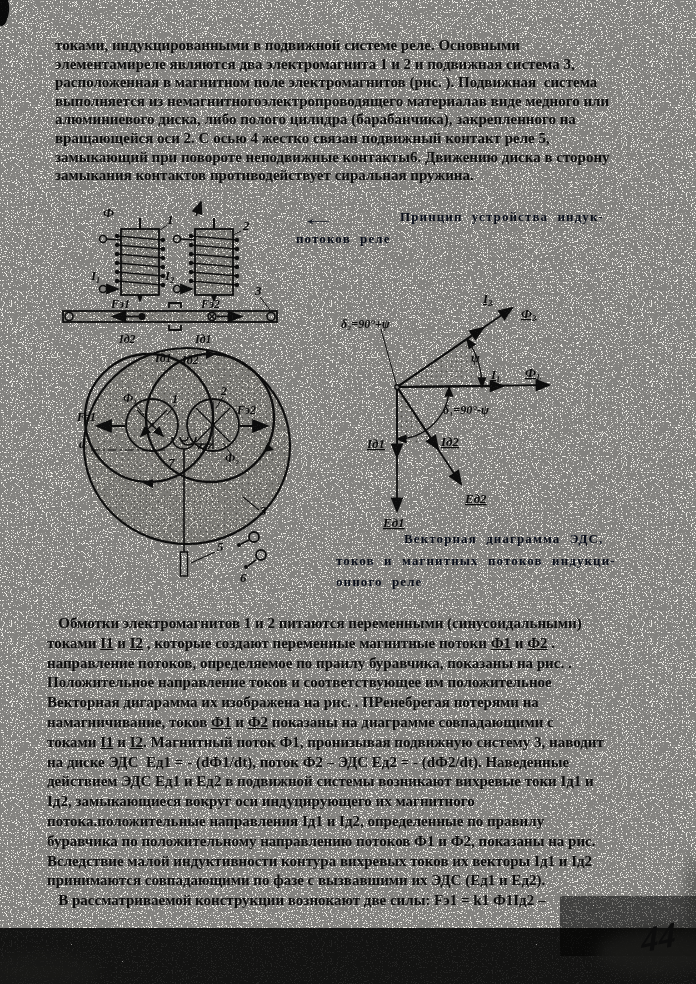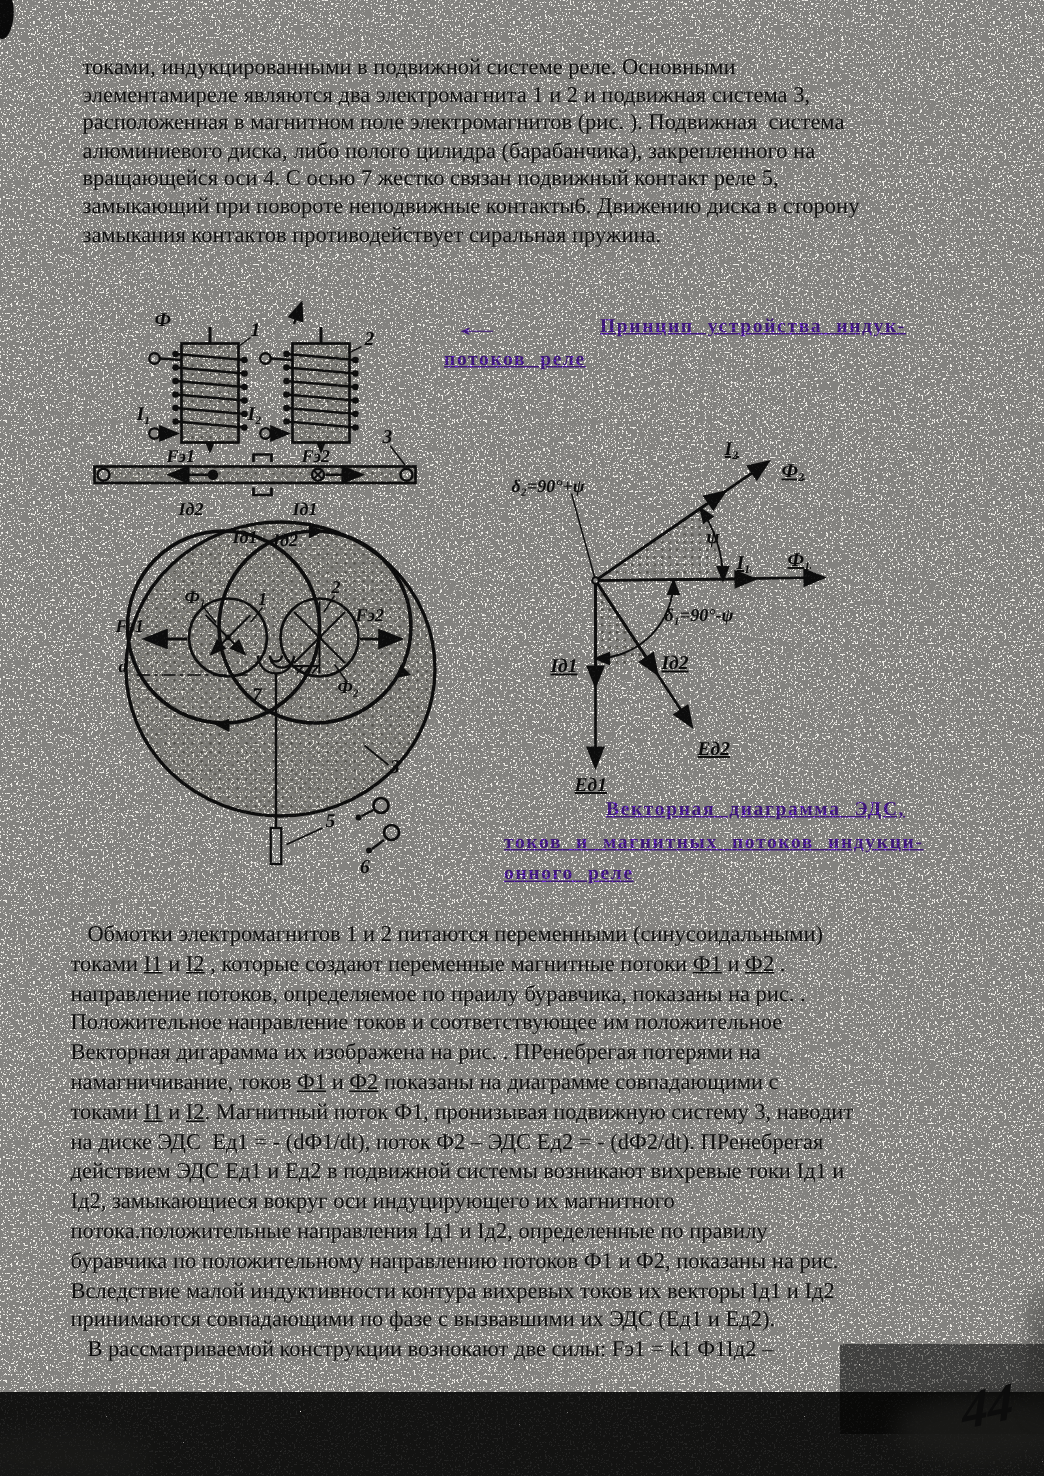--- a/index.html
+++ b/index.html
@@ -1,24 +1,24 @@
 <!DOCTYPE html>
 <html><head>
 <meta charset="utf-8">
 <style>
   html,body{margin:0;padding:0;background:#d8d6d0;}
   .page{position:relative;width:696px;height:984px;background:#f1efe9;overflow:hidden;
         font-family:"Liberation Serif","DejaVu Serif",serif;color:#161616;}
-  .para{position:absolute;}
+  .para{position:absolute;font-weight:bold;}
   .para1{left:55px;top:36px;width:600px;font-size:15px;line-height:18.6px;}
   .para2{left:47px;top:614px;width:604px;font-size:15px;line-height:19.8px;}
   .tline{white-space:pre-wrap;}
   .u{text-decoration:underline;}
   .cap{position:absolute;font-size:13px;font-weight:bold;letter-spacing:1.1px;word-spacing:5px;
-       color:#6d28d9;font-family:"Liberation Serif","DejaVu Serif",serif;text-decoration:underline;}
+       color:#0f172a;font-family:"Liberation Serif","DejaVu Serif",serif;}
   .cap1{left:296px;top:206px;width:360px;line-height:22px;}
   .cap1 div.tline:nth-of-type(1){padding-left:104px;}
   .cap2{left:336px;top:528px;width:340px;line-height:21.5px;}
   .cap2 div.tline:nth-of-type(1){padding-left:68px;}
   .arrow-left{position:absolute;left:4px;top:2px;display:inline-block;font-size:19px;font-weight:bold;
               transform:scaleX(1.9);transform-origin:left center;}
   .arrow-left::before{content:"\2190";}
   .fig1{position:absolute;left:55px;top:200px;}
   .fig2{position:absolute;left:335px;top:285px;}
   svg{overflow:visible;}
@@ -41,22 +41,23 @@
 <body>
 
 <div class="page">
 
   <div class="corner-mark"></div>
 
   <div class="para para1">
       <div class="tline">токами, индукцированными в подвижной системе реле. Основными</div>
       <div class="tline">элементамиреле являются два электромагнита 1 и 2 и подвижная система 3,</div>
       <div class="tline">расположенная в магнитном поле электромагнитов (рис. ). Подвижная  система</div>
+      <div class="tline">выполняется из немагнитногоэлектропроводящего материалав виде медного или</div>
       <div class="tline">алюминиевого диска, либо полого цилидра (барабанчика), закрепленного на</div>
-      <div class="tline">вращающейся оси 4. С осью 7 жестко связан подвижный контакт реле 5,</div>
+      <div class="tline">вращающейся оси 2. С осью 4 жестко связан подвижный контакт реле 5,</div>
       <div class="tline">замыкающий при повороте неподвижные контакты6. Движению диска в сторону</div>
       <div class="tline">замыкания контактов противодействует сиральная пружина.</div>
     </div>
 
   <svg class="fig1" width="280" height="412" viewBox="0 0 280 412">
     <defs>
       <marker id="ah" viewBox="0 0 10 8" markerWidth="9" markerHeight="7" refX="8.5" refY="4" orient="auto-start-reverse">
         <path d="M0,0L10,4L0,8Z" fill="#161616"></path>
       </marker>
       <pattern id="stip" width="6" height="6" patternUnits="userSpaceOnUse">
@@ -262,21 +263,21 @@
     </div>
 
   <div class="para para2">
       <div class="tline"><span>   Обмотки электромагнитов 1 и 2 питаются переменными (синусоидальными)</span></div>
       <div class="tline"><span>токами </span><span class="u">I1</span><span> и </span><span class="u">I2</span><span> , которые создают переменные магнитные потоки </span><span class="u">Ф1</span><span> и </span><span class="u">Ф2</span><span> .</span></div>
       <div class="tline"><span>направление потоков, определяемое по праилу буравчика, показаны на рис. .</span></div>
       <div class="tline"><span>Положительное направление токов и соответствующее им положительное</span></div>
       <div class="tline"><span>Векторная дигарамма их изображена на рис. . ПРенебрегая потерями на</span></div>
       <div class="tline"><span>намагничивание, токов </span><span class="u">Ф1</span><span> и </span><span class="u">Ф2</span><span> показаны на диаграмме совпадающими с</span></div>
       <div class="tline"><span>токами </span><span class="u">I1</span><span> и </span><span class="u">I2</span><span>. Магнитный поток Ф1, пронизывая подвижную систему 3, наводит</span></div>
-      <div class="tline"><span>на диске ЭДС  Ед1 = - (dФ1/dt), поток Ф2 – ЭДС Ед2 = - (dФ2/dt). ПРенебрегая</span></div>
+      <div class="tline"><span>на диске ЭДС  Ед1 = - (dФ1/dt), поток Ф2 – ЭДС Ед2 = - (dФ2/dt). Наведенные</span></div>
       <div class="tline"><span>действием ЭДС Ед1 и Ед2 в подвижной системы возникают вихревые токи Iд1 и</span></div>
       <div class="tline"><span>Iд2, замыкающиеся вокруг оси индуцирующего их магнитного</span></div>
       <div class="tline"><span>потока.положительные направления Iд1 и Iд2, определенные по правилу</span></div>
       <div class="tline"><span>буравчика по положительному направлению потоков Ф1 и Ф2, показаны на рис.</span></div>
       <div class="tline"><span>Вследствие малой индуктивности контура вихревых токов их векторы Iд1 и Iд2</span></div>
       <div class="tline"><span>принимаются совпадающими по фазе с вызвавшими их ЭДС (Ед1 и Ед2).</span></div>
       <div class="tline"><span>   В рассматриваемой конструкции вознокают две силы: Fэ1 = k1 Ф1Iд2 –</span></div>
     </div>
 
   <svg class="noise" width="696" height="984">

